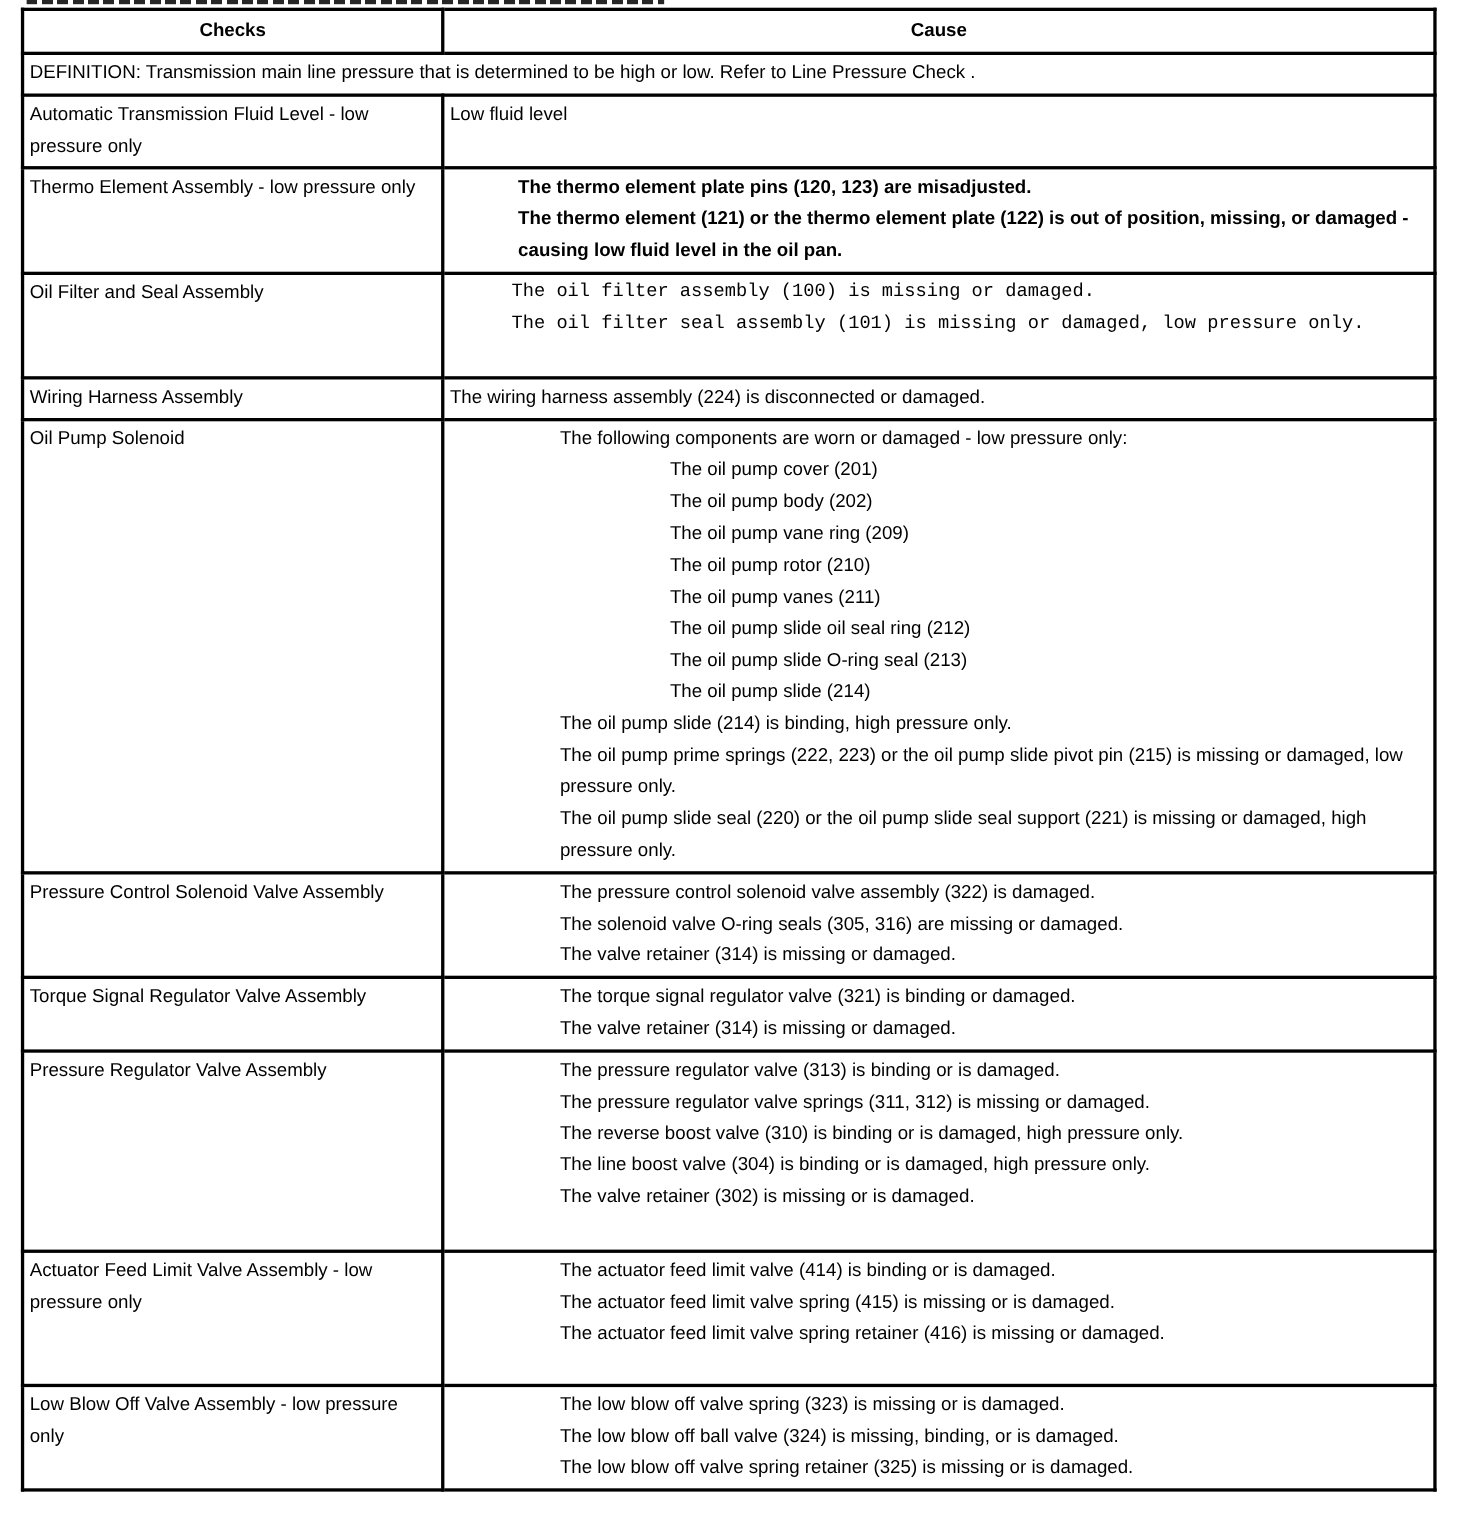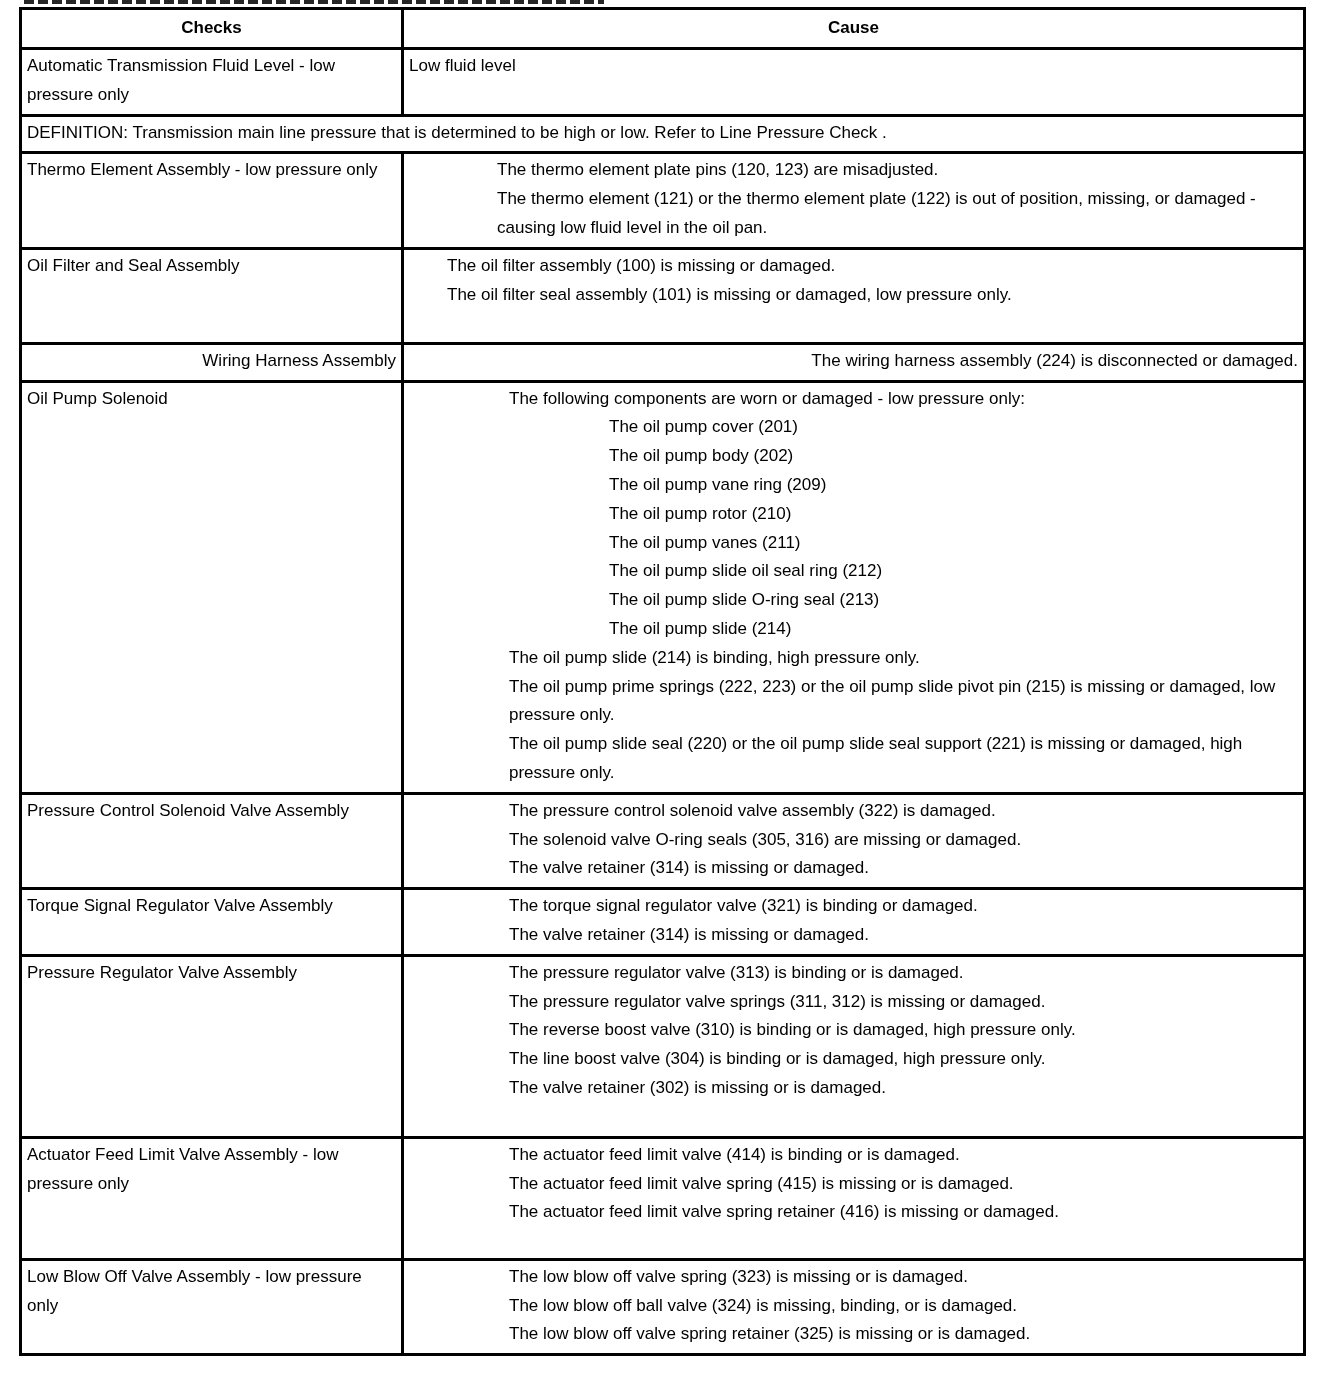--- a/index.html
+++ b/index.html
@@ -32,44 +32,44 @@
       <col class="c1">
       <col class="c2">
     </colgroup>
   <thead>
     <tr>
       <th>Checks</th>
       <th>Cause</th>
     </tr>
   </thead>
   <tbody id="tbody">
-    <tr style="height: 64px;">
+    <tr>
+      <td colspan="2" class="def">DEFINITION: Transmission main line pressure that is determined to be high or low. Refer to Line Pressure Check .</td>
+    </tr>
+  <tr style="height: 64px;">
         <td>Automatic Transmission Fluid Level - low pressure only</td>
         <td>
           <span class="cause-line">Low fluid level</span>
         </td>
       </tr>
-  <tr>
-      <td colspan="2" class="def">DEFINITION: Transmission main line pressure that is determined to be high or low. Refer to Line Pressure Check .</td>
-    </tr>
       <tr style="height: 95px; margin-left: 29px;">
         <td>Thermo Element Assembly - low pressure only</td>
-        <td style="padding-left: 93px;">
+        <td style="padding-left: 67px; font-weight: bold;">
           <span class="cause-line">The thermo element plate pins (120, 123) are misadjusted.</span>
           <span class="cause-line">The thermo element (121) or the thermo element plate (122) is out of position, missing, or damaged - causing low fluid level in the oil pan.</span>
         </td>
       </tr>
       <tr style="height: 95px;">
         <td>Oil Filter and Seal Assembly</td>
-        <td style="padding-left: 43px;">
+        <td style="padding-left: 61px; font-family: Liberation Mono, monospace;">
           <span class="cause-line">The oil filter assembly (100) is missing or damaged.</span>
           <span class="cause-line">The oil filter seal assembly (101) is missing or damaged, low pressure only.</span>
         </td>
       </tr>
-      <tr style="height: 37px; text-align: right;">
+      <tr style="height: 37px;">
         <td>Wiring Harness Assembly</td>
         <td>
           <span class="cause-line">The wiring harness assembly (224) is disconnected or damaged.</span>
         </td>
       </tr>
       <tr style="height: 410px;">
         <td>Oil Pump Solenoid</td>
         <td style="padding-left: 105px;">
           <span class="cause-line">The following components are worn or damaged - low pressure only:</span>
           <span class="ind2">The oil pump cover (201)</span>

